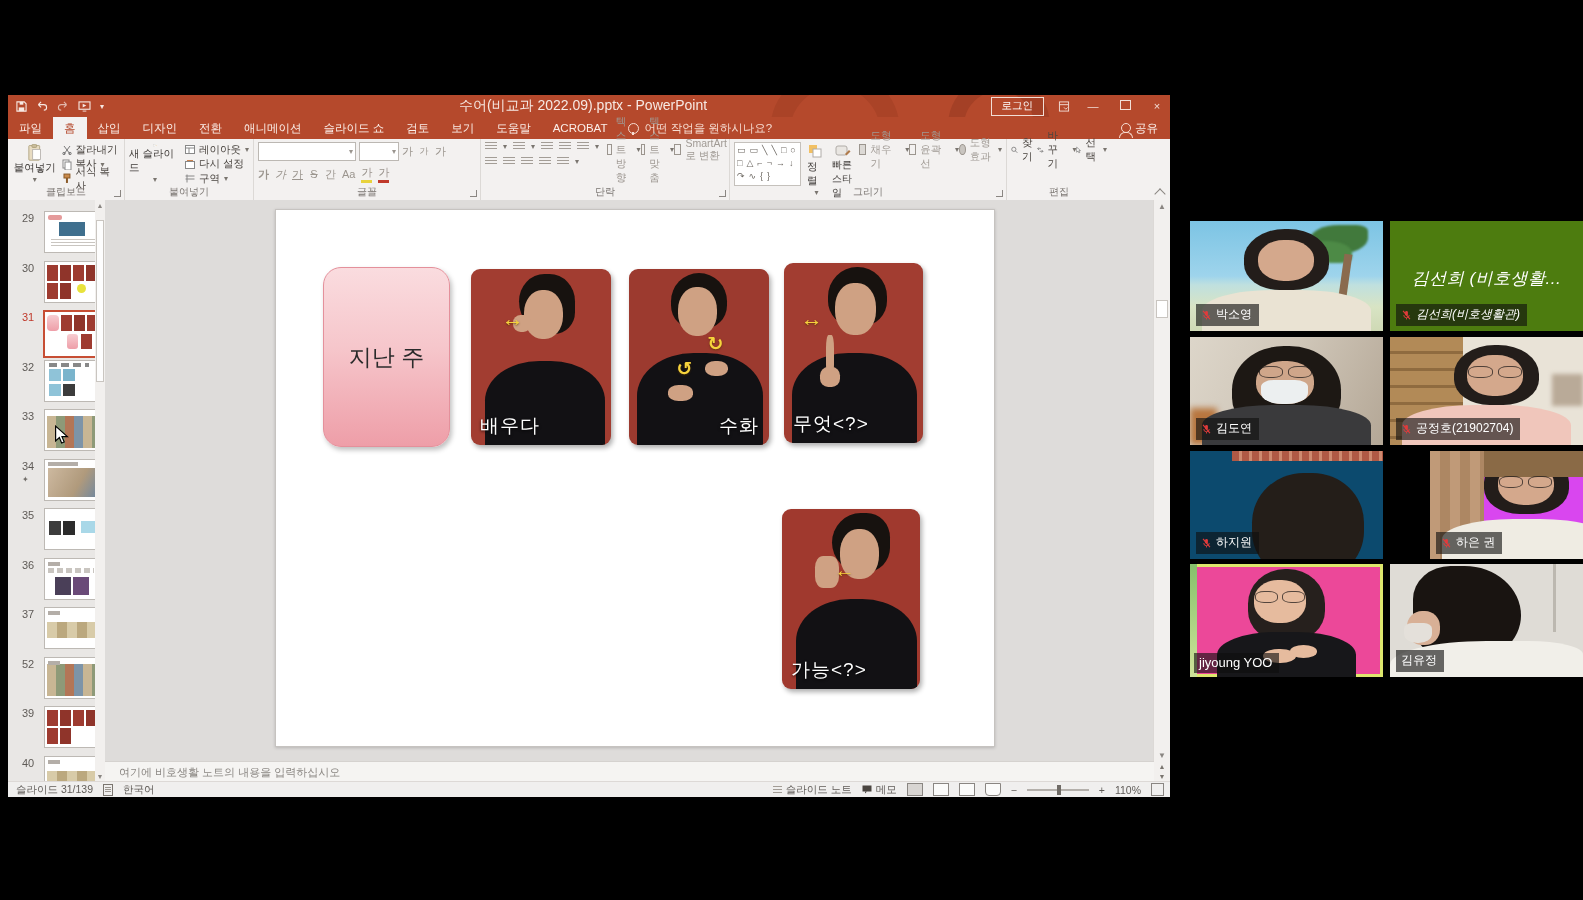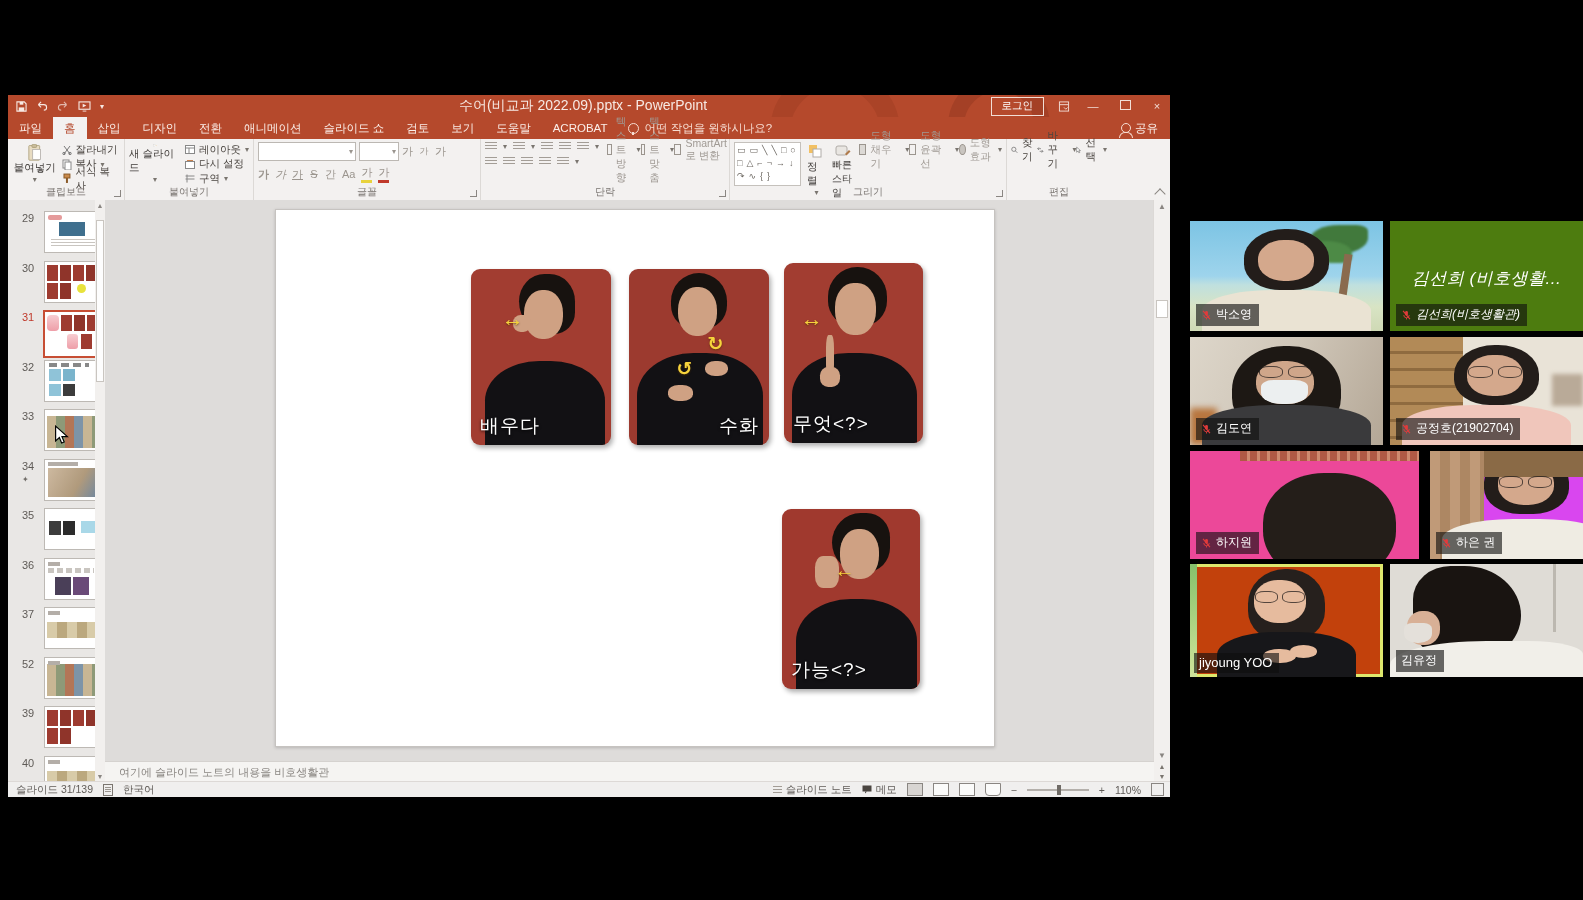--- a/index.html
+++ b/index.html
@@ -171,31 +171,31 @@
   .s3 .face{left:34%;top:22%;width:30%;height:40%;background:#cfa68a;}
   .s3 .mask{left:37%;top:40%;width:24%;height:22%;}
   .s3 .shirt{background:#3a3a3c;}
   .s4{background:#e9e3d7;}
   .s4::before{content:"";position:absolute;left:0;top:0;width:38%;height:100%;background:repeating-linear-gradient(180deg,#b28a57 0 14px,#8f6b3f 14px 17px);}
   .s4::after{content:"";position:absolute;right:0;top:34%;width:16%;height:30%;background:#b9aa98;filter:blur(2px);}
   .s4 .hair{left:33%;}
   .s4 .face{left:40%;}
   .s4 .glasses{left:40%;}
   .s4 .shirt{background:#f0c6bb;}
-  .s5{background:#ec4899;padding-left:36px;}
+  .s5{background:#0c4a6e;}
   .s5::before{content:"";position:absolute;left:22%;top:0;right:0;height:9%;background:repeating-linear-gradient(90deg,#b05945 0 7px,#cf8a70 7px 10px);}
   .s5 .hair{left:32%;top:20%;width:58%;height:100%;border-radius:46%;background:#241e19;}
   .s6{background:#d946ef;margin-left:40px;}
   .s6::before{content:"";position:absolute;left:0;top:0;width:28%;height:100%;background:repeating-linear-gradient(90deg,#c09a78 0 10px,#ad8763 10px 20px);}
   .s6::after{content:"";position:absolute;left:28%;top:0;right:0;height:24%;background:#8a6a46;}
   .s6 .hair{top:2%;}
   .s6 .face{top:12%;}
   .s6 .glasses{top:23%;}
   .s6 .shirt{background:#efece3;}
-  .s7{background:#c2410c;}
+  .s7{background:#ec4899;}
   .s7::before{content:"";position:absolute;left:0;top:0;width:7px;height:100%;background:linear-gradient(#86c06b,#cfe39a);}
   .s7 .hair{left:30%;top:4%;width:40%;height:64%;background:#26201d;}
   .s7 .face{left:33%;top:14%;width:27%;height:38%;background:#e6bb9e;}
   .s7 .glasses{left:33%;top:24%;width:27%;}
   .s7 .shirt{left:14%;width:72%;height:48%;background:#17171a;}
   .s8{background:#dfdcd6;}
   .s8::before{content:"";position:absolute;right:14%;top:0;width:3px;height:60%;background:#bcb8b0;}
   .s8 .hair{left:12%;top:2%;width:56%;height:84%;border-radius:40% 60% 55% 45%;background:#191411;}
   .s8 .face{left:9%;top:42%;width:17%;height:30%;background:#d8b096;}
   .s8 .mask{left:7%;top:52%;width:15%;height:18%;background:#e4e0da;}
@@ -580,20 +580,23 @@
       <div class="tsb">
         <span class="up">▲</span>
         <span class="thm"></span>
         <span class="dn">▼</span>
       </div>
     </div>
 
     <div class="editor">
       <div class="slide">
 
+        <div class="card card1">
+          <span>지난 주</span>
+        </div>
 
         <div class="sp sp1">
           <span class="ph-hair" style="left:34%;top:3%;width:40%;height:34%;border-radius:50% 50% 40% 60%"></span>
           <span class="ph-face" style="left:38%;top:12%;width:28%;height:28%"></span>
           <span class="ph-body" style="left:10%;bottom:-2%;width:86%;height:50%"></span>
           <span class="ph-hand" style="left:30%;top:26%;width:13%;height:10%"></span>
           <span class="arr" style="left:22%;top:21%">↔</span>
           <span class="cap">배우다</span>
         </div>
 
@@ -635,21 +638,21 @@
       <span class="up">▲</span>
       <span class="thm"></span>
       <span class="dn">▼</span>
     </div>
     <div class="navbtns">
       <div>▲</div>
       <div>▼</div>
     </div>
 
     <div class="notes">
-      <span>여기에 슬라이드 노트의 내용을 비호생활관</span>
+      <span>여기에 비호생활 노트의 내용을 입력하십시오</span>
     </div>
 
     <div class="statusbar">
       <div class="lft">
         <span>슬라이드 31/139</span>
         <span class="pageico"></span>
         <span>한국어</span>
       </div>
       <div class="rgt">
         <span style="display:flex;align-items:center;gap:4px">

